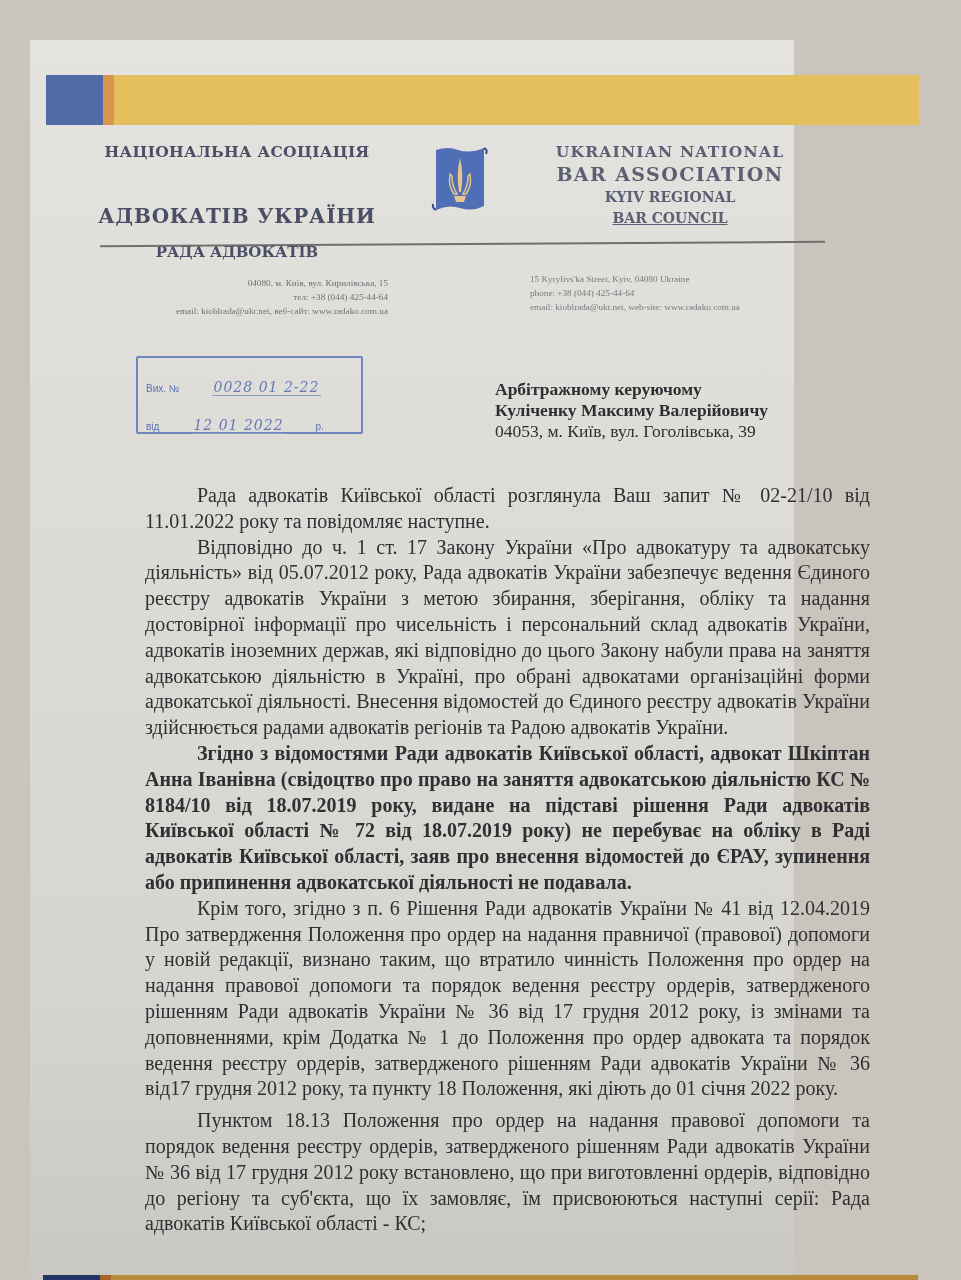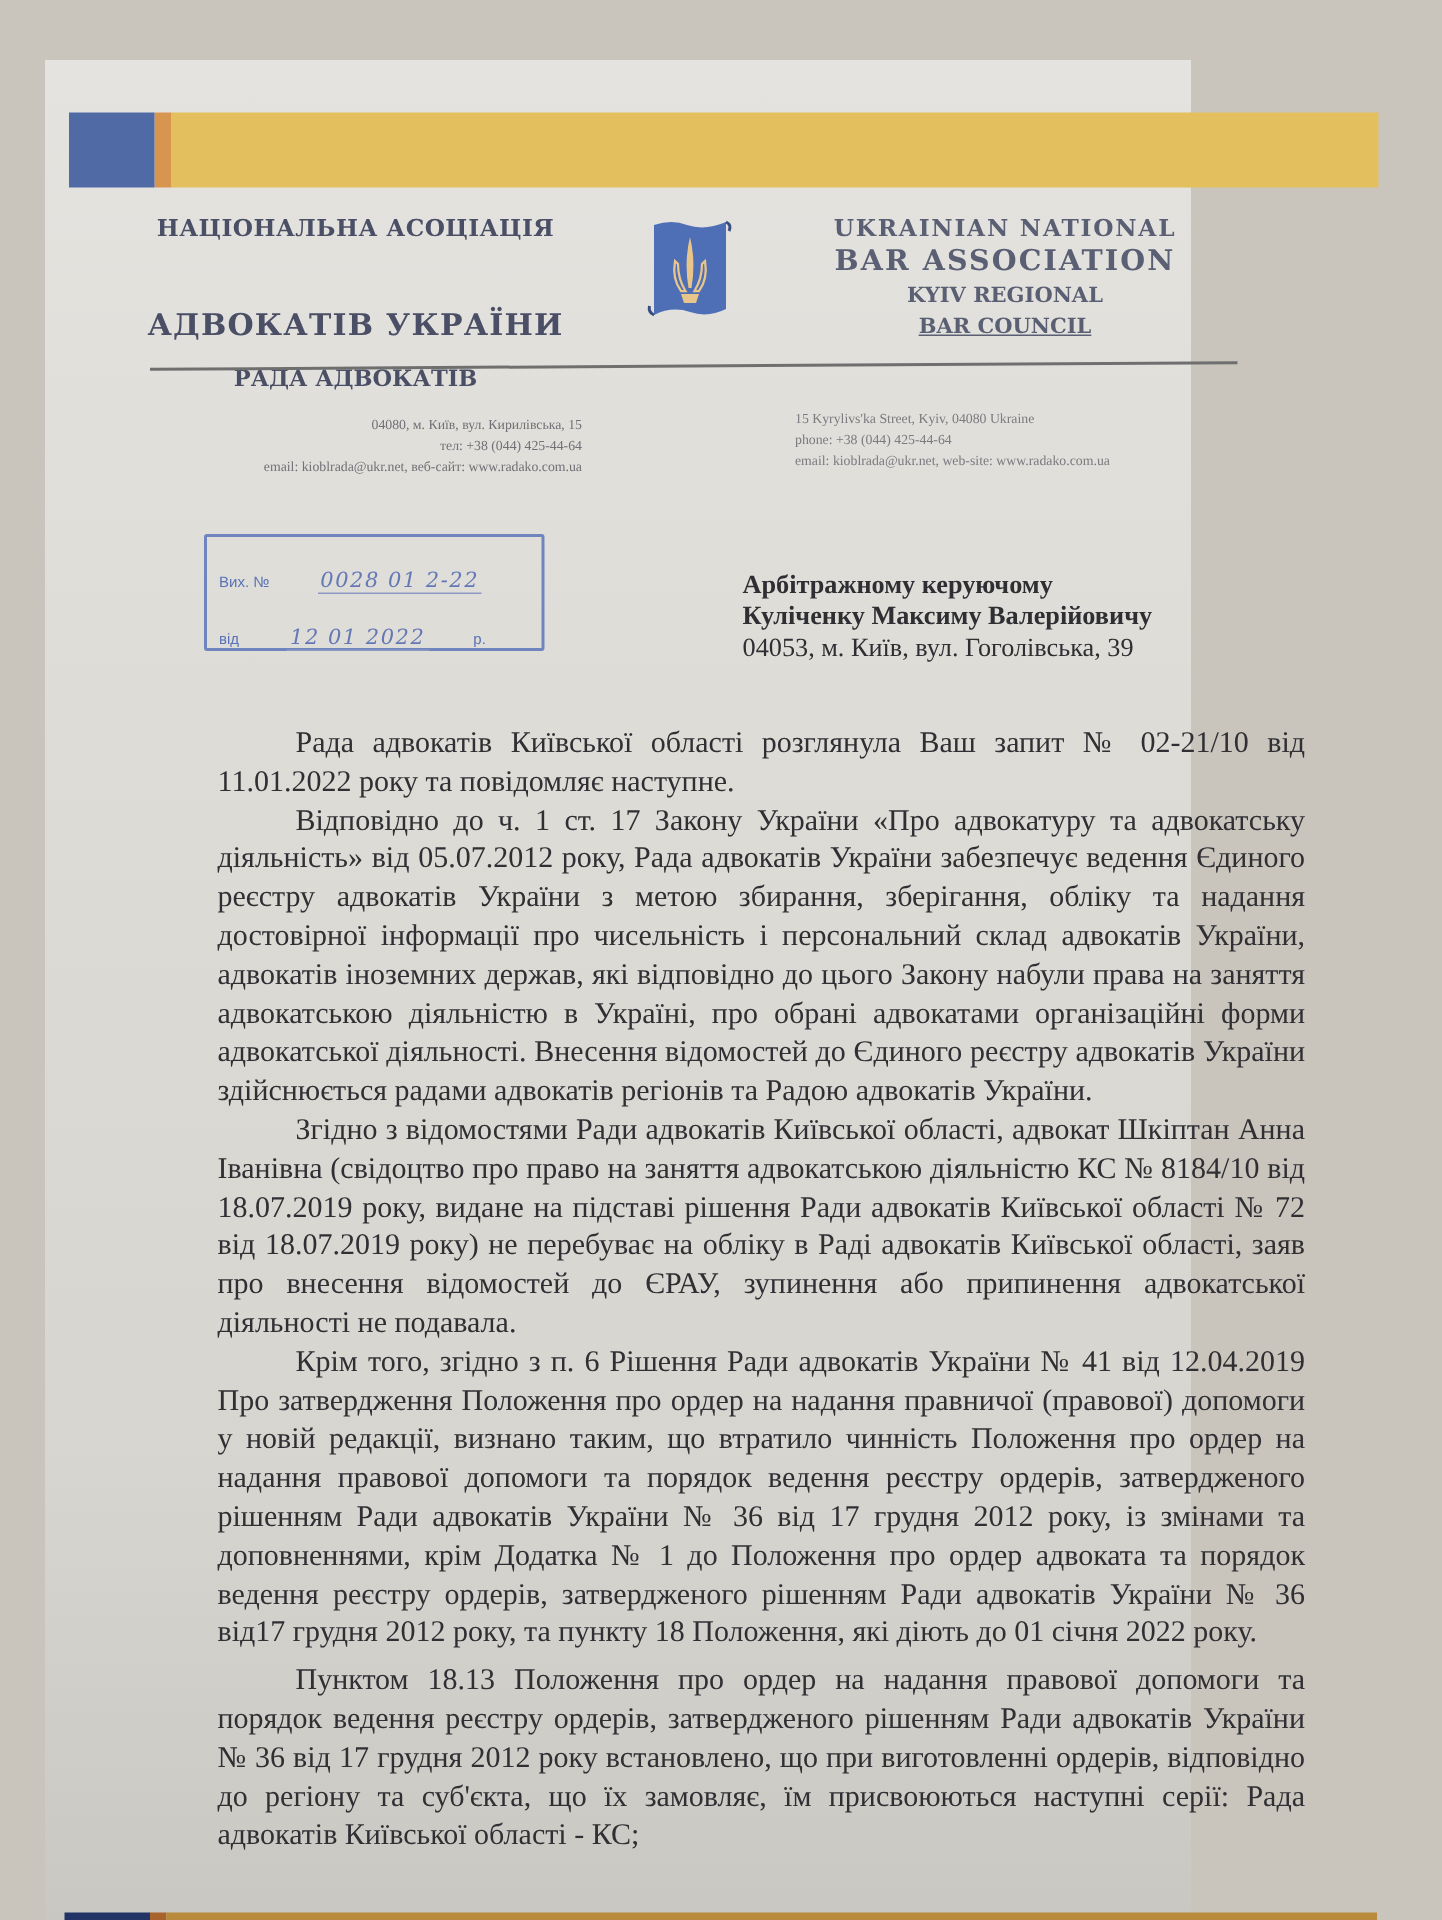--- a/index.html
+++ b/index.html
@@ -88,21 +88,21 @@
     font-family: "Liberation Serif", serif; font-size: 17.5px; line-height: 21px; margin-top: 32px;
   }
   .addressee .b { font-weight: bold; }
 
   .body {
     position: absolute; left: 115px; top: 443px; width: 725px;
     color: #2f2f34; font-family: "Liberation Serif", serif;
     font-size: 20px; line-height: 25.8px; text-align: justify;
   }
   .body p { text-indent: 52px; }
-  .body p.bold { font-weight: normal; }
+  .body p.bold { font-weight: bold; }
   .body p.sp { margin-top: 6px; }
 </style>
 </head>
 <body>
 
 <div class="page">
 
   <div class="band-top">
     <div class="blue"></div>
     <div class="orange"></div>

